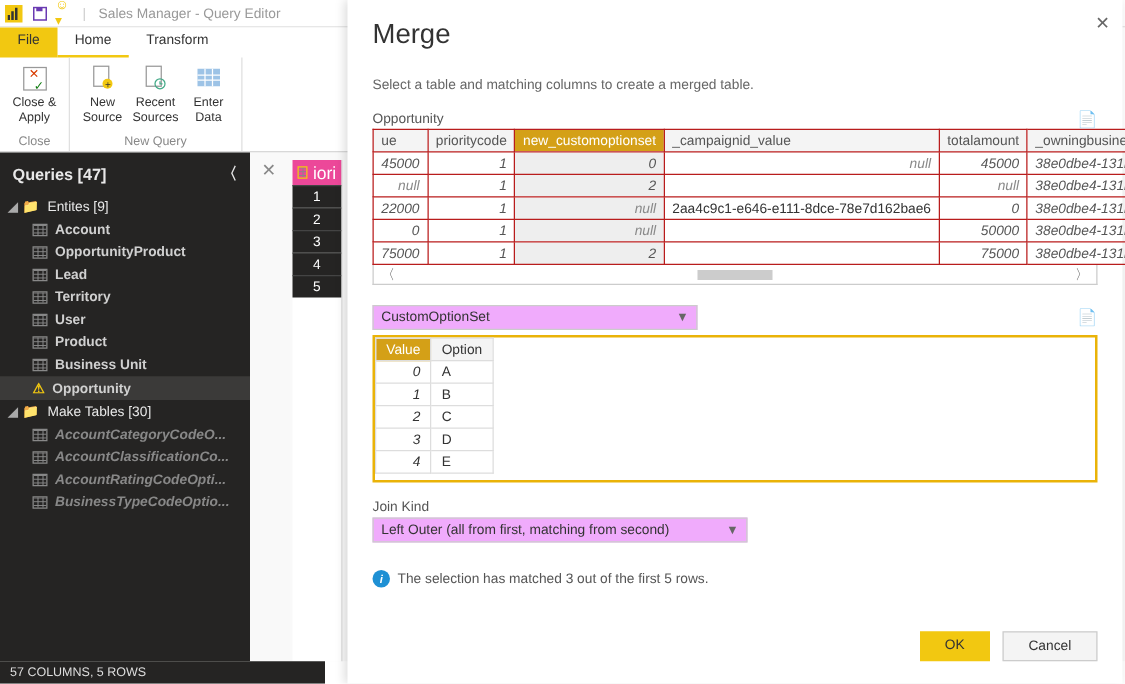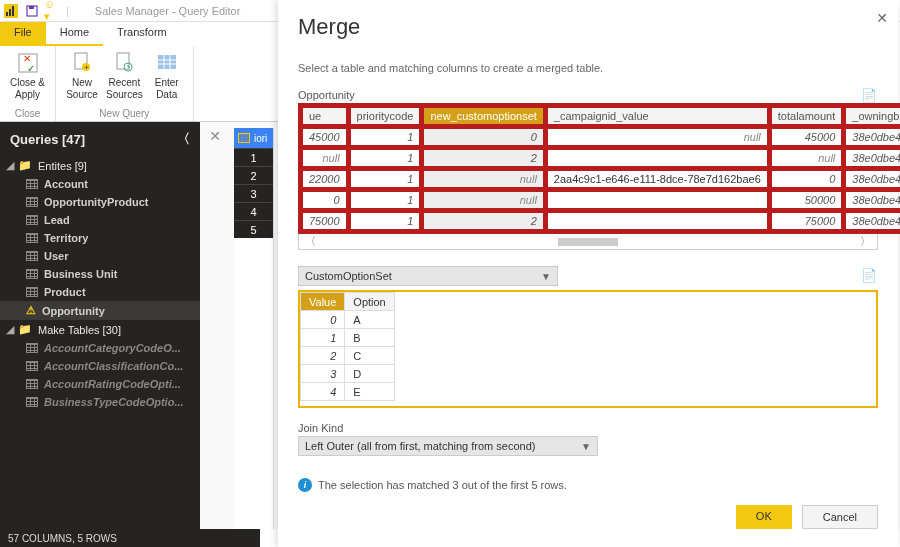--- a/index.html
+++ b/index.html
@@ -1,21 +1,21 @@
 <!DOCTYPE html>
 <html><head>
 <meta charset="utf-8">
 <style>
 * { box-sizing: border-box; margin: 0; padding: 0; font-family: "Segoe UI", sans-serif; }
 body { width: 900px; height: 547px; overflow: hidden; background: #fff; font-size: 11px; color: #333; position: relative; }
 
 .titlebar { height: 22px; display: flex; align-items: center; background: #fff; border-bottom: 1px solid #e0e0e0; padding: 0 4px; }
 .titlebar .pbi-icon { width: 14px; height: 14px; background: #f2c811; margin-right: 4px; display: flex; align-items: center; justify-content: center; }
 .titlebar .qat-icon { width: 16px; height: 16px; margin: 0 2px; display: flex; align-items: center; justify-content: center; color: #666; }
-.titlebar .title-text { color: #999; margin-left: 22px; }
+.titlebar .title-text { color: #999; margin-left: 6px; }
 .titlebar .sep { color: #ccc; margin: 0 4px; }
 
 .tabbar { height: 24px; display: flex; background: #fff; }
 .tab { padding: 4px 14px; cursor: pointer; }
 .tab.file { background: #f2c811; color: #333; }
 .tab.active { border-bottom: 2px solid #f2c811; }
 
 .ribbon { height: 76px; display: flex; border-bottom: 1px solid #ccc; background: #fff; }
 .ribbon-group { display: flex; flex-direction: column; border-right: 1px solid #e0e0e0; padding: 2px 6px; }
 .ribbon-buttons { display: flex; flex: 1; align-items: flex-start; }
@@ -31,52 +31,52 @@
 .tree-item.group { font-weight: 500; }
 .tree-item.leaf { padding-left: 26px; color: #d0d0d0; font-weight: bold; }
 .tree-item.leaf.inactive { color: #888; font-style: italic; }
 .tree-item.leaf.selected { background: #3b3a39; }
 .tree-item .ticon { width: 14px; margin-right: 6px; color: #f2c811; }
 .tree-item .disclosure { width: 10px; color: #aaa; margin-right: 2px; }
 .tree-item .warn { color: #f2c811; margin-right: 6px; }
 
 .preview { flex: 1; background: #f9f9f9; display: flex; }
 .preview-strip { width: 40px; background: #fff; border-right: 1px solid #ddd; margin: 6px 0 0 4px; }
-.preview-strip .strip-header { height: 20px; background: #3b82f6; color: #fff; font-size: 10px; display: flex; align-items: center; padding: 0 4px; gap: 4px; }
+.preview-strip .strip-header { height: 20px; background: #ec4899; color: #fff; font-size: 14px; display: flex; align-items: center; padding: 0 4px; gap: 4px; }
 .preview-strip .strip-row { height: 18px; background: #252423; color: #fff; text-align: center; line-height: 18px; border-top: 1px solid #444; }
 
 .statusbar { height: 18px; background: #252423; color: #ddd; font-size: 10px; display: flex; align-items: center; padding: 0 8px; position: absolute; bottom: 0; left: 0; width: 260px; }
 
 
 .dialog { position: absolute; left: 278px; top: 0; width: 620px; height: 547px; background: #fff; box-shadow: -2px 0 8px rgba(0,0,0,0.15); padding: 14px 20px; }
 .dialog h1 { font-size: 22px; font-weight: 400; color: #333; margin-bottom: 22px; }
 .dialog .subtitle { color: #666; margin-bottom: 14px; }
 .dialog .close-x { position: absolute; top: 6px; right: 6px; font-size: 14px; color: #666; cursor: pointer; padding: 4px; }
 .section-label { color: #555; margin-bottom: 2px; }
 .section-row { display: flex; align-items: center; justify-content: space-between; }
 .gear { color: #e8a33d; cursor: pointer; font-size: 13px; }
 
 .data-table { border: 1px solid #ccc; border-collapse: collapse; width: 100%; font-size: 11px; }
-.data-table th, .data-table td { border: 5px solid #b91c1c; padding: 2px 6px; height: 18px; white-space: nowrap; overflow: hidden; }
+.data-table th, .data-table td { border: 1px solid #b91c1c; padding: 2px 6px; height: 18px; white-space: nowrap; overflow: hidden; }
 .data-table th { background: #f4f4f4; font-weight: 400; text-align: left; color: #555; }
 .data-table th.sel { background: #d4a017; color: #fff; }
 .data-table td.sel { background: #eee; }
 .data-table td.num { text-align: right; font-style: italic; color: #555; }
 .data-table td.null { font-style: italic; color: #888; text-align: right; }
 .scroll-bar { display: flex; justify-content: space-between; align-items: center; border: 1px solid #ccc; border-top: none; height: 16px; padding: 0 6px; color: #666; }
 .scroll-bar .thumb { width: 60px; height: 8px; background: #ccc; }
 
 .small-table { border: 1px solid #ccc; border-collapse: collapse; font-size: 11px; }
 .small-table th, .small-table td { border: 1px solid #ddd; padding: 2px 8px; height: 18px; }
 .small-table th { background: #f4f4f4; font-weight: 400; }
 .small-table th.key { background: #d4a017; color: #fff; }
 .small-table td.num { text-align: right; font-style: italic; }
 .small-table-wrap { border: 2px solid #eab308; padding: 0; height: 118px; }
 
-.dropdown { border: 1px solid #ccc; padding: 3px 6px; display: flex; align-items: center; justify-content: space-between; width: 260px; background: #e5e5e5; cursor: pointer; margin-top: 2px; }
+.dropdown { border: 1px solid #ccc; padding: 3px 6px; display: flex; align-items: center; justify-content: space-between; width: 260px; background: #f0abfc; cursor: pointer; margin-top: 2px; }
 .dropdown .caret { font-size: 10px; color: #666; }
 
 .info-row { display: flex; align-items: center; gap: 6px; margin-top: 22px; color: #555; }
 .info-row .info-icon { width: 14px; height: 14px; border-radius: 50%; background: #1e90d4; color: #fff; display: flex; align-items: center; justify-content: center; font-size: 9px; font-weight: bold; font-style: italic; }
 
 .dialog-buttons { position: absolute; bottom: 18px; right: 20px; display: flex; gap: 10px; }
 .btn { padding: 5px 20px; border: 1px solid #ccc; background: #f4f4f4; cursor: pointer; }
 .btn.primary { background: #f2c811; border: none; }
 
 
@@ -196,25 +196,25 @@
         <div class="tree-item leaf">
           <span class="table-glyph" style="margin-right:6px"></span>
           <span>Territory</span>
         </div>
         <div class="tree-item leaf">
           <span class="table-glyph" style="margin-right:6px"></span>
           <span>User</span>
         </div>
         <div class="tree-item leaf">
           <span class="table-glyph" style="margin-right:6px"></span>
+          <span>Product</span>
+        </div>
+        <div class="tree-item leaf">
+          <span class="table-glyph" style="margin-right:6px"></span>
           <span>Business Unit</span>
-        </div>
-        <div class="tree-item leaf">
-          <span class="table-glyph" style="margin-right:6px"></span>
-          <span>Product</span>
         </div>
         <div class="tree-item leaf selected">
           <span class="warn">⚠</span>
           <span>Opportunity</span>
         </div>
         <div class="tree-item group">
           <span class="disclosure">◢</span>
           <span class="ticon">📁</span>
           <span>Make Tables [30]</span>
         </div>

